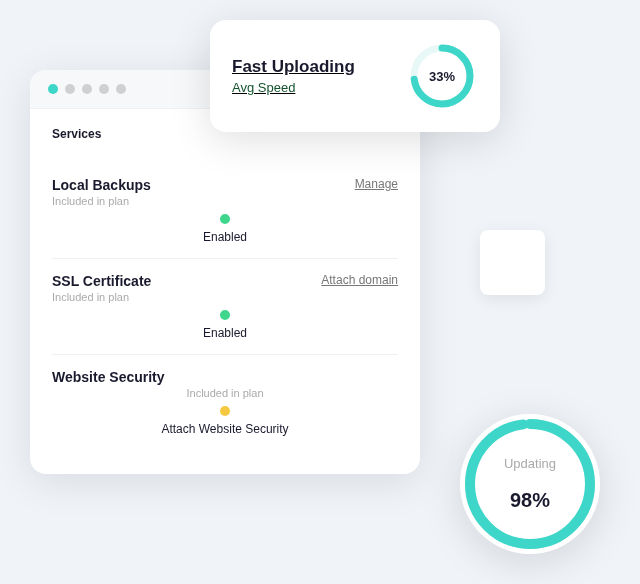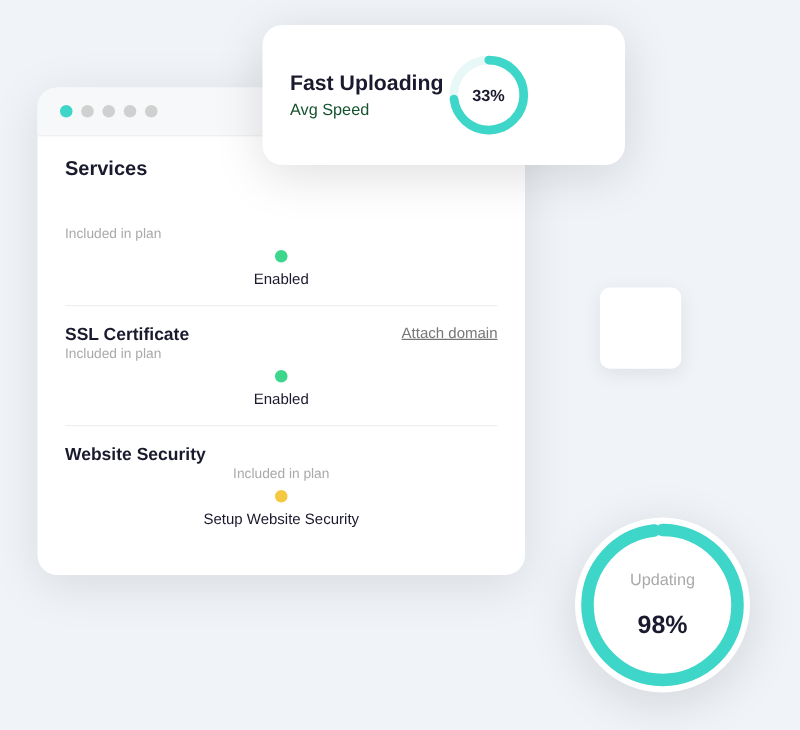--- a/index.html
+++ b/index.html
@@ -48,21 +48,21 @@
       border-radius: 50%;
     }
     .dot-teal { background: #3dd6c8; }
     .dot-gray { background: #d0d0d0; }
 
     .card-body {
       padding: 18px 22px 24px 22px;
     }
 
     .card-title {
-      font-size: 16px;
+      font-size: 12px;
       font-weight: 700;
       color: #1a1a2e;
       margin-bottom: 22px;
     }
 
     .service-item {
       padding: 14px 0;
       border-bottom: 1px solid #f0f0f0;
     }
 
@@ -119,21 +119,23 @@
       position: absolute;
       top: 20px;
       left: 210px;
       width: 290px;
       background: #fff;
       border-radius: 16px;
       box-shadow: 0 8px 40px rgba(0,0,0,0.13);
       padding: 20px 22px 20px 22px;
       display: flex;
       align-items: center;
+      justify-content: space-between;
       z-index: 4;
+      text-decoration: underline;
     }
 
     .upload-info {}
     .upload-title {
       font-size: 17px;
       font-weight: 700;
       color: #1a1a2e;
       margin-bottom: 3px;
     }
     .upload-subtitle {
@@ -234,20 +236,24 @@
       <div class="dot dot-teal"></div>
       <div class="dot dot-gray"></div>
       <div class="dot dot-gray"></div>
       <div class="dot dot-gray"></div>
       <div class="dot dot-gray"></div>
     </div>
     <div class="card-body">
       <div class="card-title">Services</div>
 
       <div class="service-item">
+        <div class="service-header">
+          <div class="service-name">Local Backups</div>
+          <div class="service-action">Manage</div>
+        </div>
         <div class="service-plan">Included in plan</div>
         <div class="service-status">
           <div class="status-dot status-dot-green"></div>
           <span>Enabled</span>
         </div>
       </div>
 
       <div class="service-item">
         <div class="service-header">
           <div class="service-name">SSL Certificate</div>
@@ -260,21 +266,21 @@
         </div>
       </div>
 
       <div class="service-item">
         <div class="service-header">
           <div class="service-name">Website Security</div>
         </div>
         <div class="service-plan">Included in plan</div>
         <div class="service-status">
           <div class="status-dot status-dot-yellow"></div>
-          <span>Setup Website Security</span>
+          <span>Attach Website Security</span>
         </div>
       </div>
 
     </div>
   </div>
 
   <div class="white-square"></div>
 
   <div class="updating-circle">
     <svg width="140" height="140" viewBox="0 0 140 140" style="position:absolute;top:0;left:0;">

